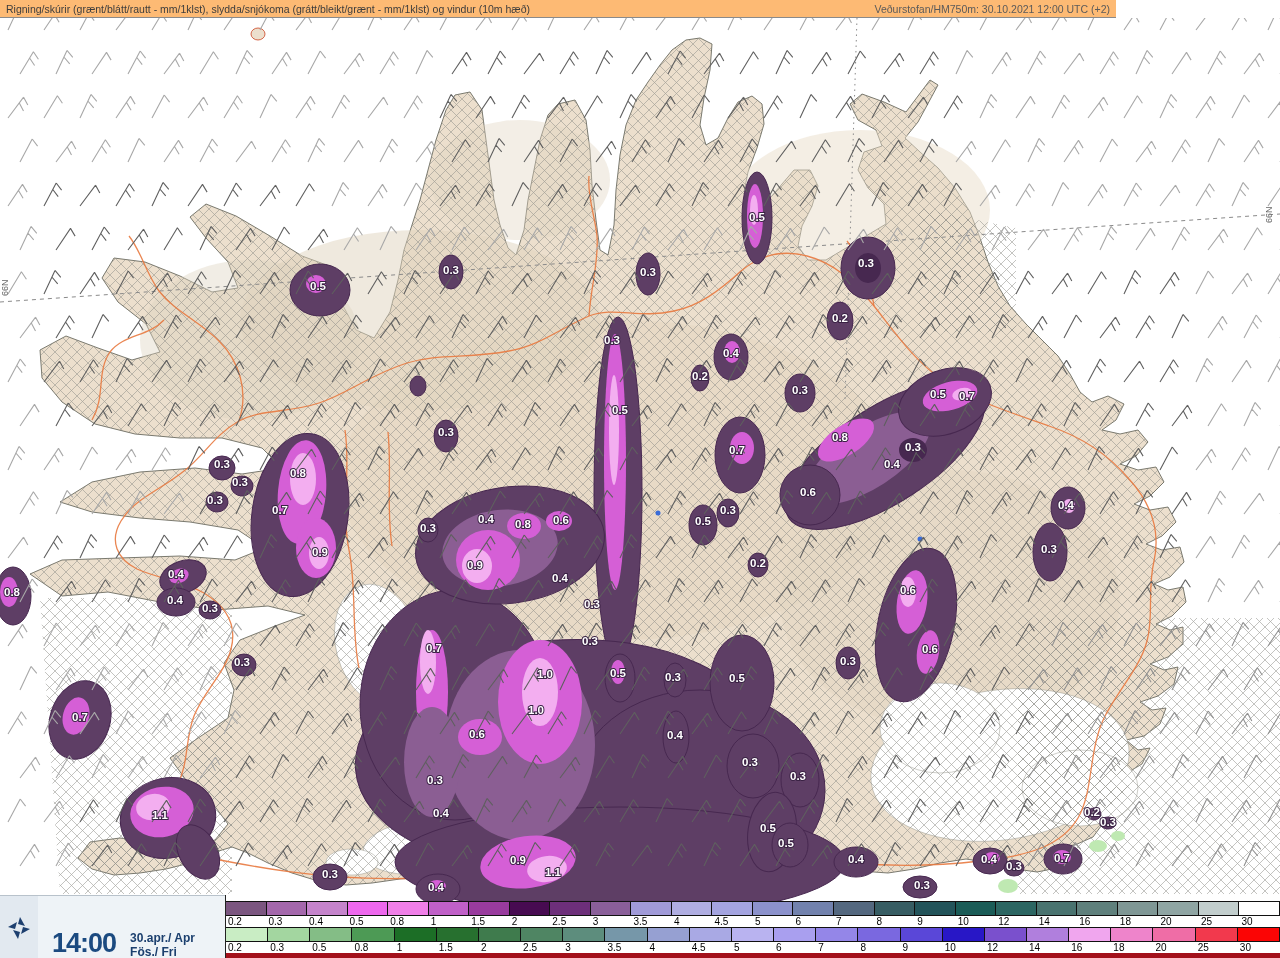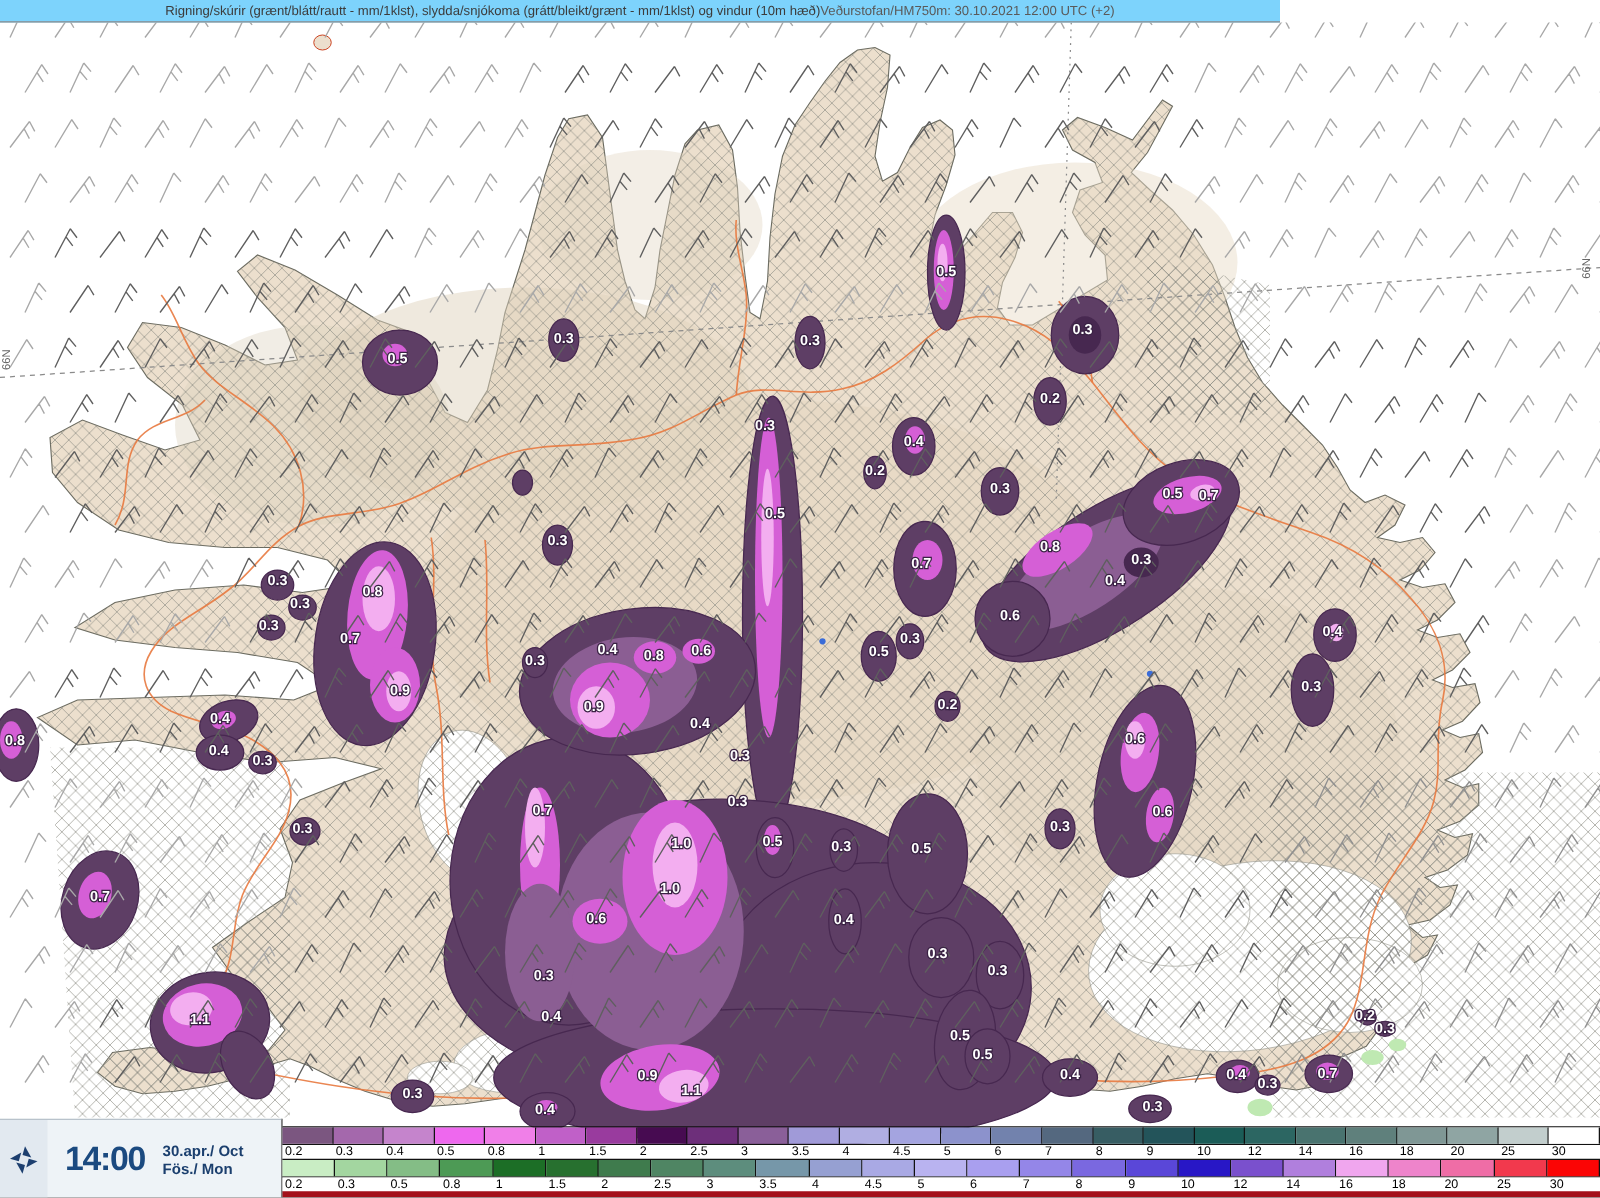--- a/index.html
+++ b/index.html
@@ -1,25 +1,25 @@
 <!DOCTYPE html>
 <html><head>
 <meta charset="utf-8">
 <style>
   html,body{margin:0;padding:0;background:#888;}
   .screen{position:relative;width:1280px;height:958px;overflow:hidden;background:#fff;
           font-family:"Liberation Sans",sans-serif;outline:1px solid #3a3a3a;}
-  .topbar{position:absolute;left:0;top:0;width:1024px;height:18px;background:#7dd3fc;
-          border-bottom:1px solid #8a8a8a;display:flex;justify-content:center;
+  .topbar{position:absolute;left:0;top:0;width:1116px;height:18px;background:#fdba74;
+          border-bottom:1px solid #8a8a8a;display:flex;justify-content:space-between;
           align-items:center;box-sizing:border-box;padding:0 6px;z-index:30;}
   .topbar span{font-size:10.5px;color:#3c3c3c;white-space:nowrap;}
   .topbar .right{color:#5a5a5a;}
   #map{position:absolute;left:0;top:18px;width:1280px;height:940px;}
   .footerbox{position:absolute;left:0;top:895px;width:225px;height:63px;background:#eef3f7;
-             z-index:20;display:flex;align-items:center;border-top:1px solid #b8c2cb;}
+             z-index:20;display:flex;align-items:flex-end;border-top:1px solid #b8c2cb;}
   .footerbox .iconcol{width:38px;height:63px;background:#e2e9f0;display:flex;align-items:center;
              justify-content:center;flex:0 0 38px;}
   .time{font-size:27px;font-weight:bold;color:#1b4a80;letter-spacing:-1px;margin-left:14px;}
   .datecol{margin-left:14px;line-height:14px;}
   .datecol div{font-size:12px;font-weight:bold;color:#1b3f6e;}
   .legend{position:absolute;left:225px;top:895px;width:1055px;height:63px;z-index:15;
           border-left:1px solid #222;box-sizing:border-box;}
   .swrow{position:absolute;left:0;width:100%;height:15px;display:flex;
          border-top:1px solid #111;border-bottom:1px solid #111;box-sizing:border-box;}
   .swrow .cell{flex:1 1 0;border-right:1px solid #111;box-sizing:border-box;}
@@ -267,22 +267,22 @@
         <g fill="#1d3f6f">
           <polygon points="1,-11 6,-2 -1,-4"></polygon>
           <polygon points="11,1 2,6 4,-1" transform="rotate(0)"></polygon>
           <polygon points="-1,11 -6,2 1,4"></polygon>
           <polygon points="-11,-1 -2,-6 -4,1"></polygon>
         </g>
       </svg>
     </div>
     <div class="time">14:00</div>
     <div class="datecol">
-      <div>30.apr./ Oct</div>
-      <div>Fös./ Mon</div>
+      <div>30.apr./ Apr</div>
+      <div>Fös./ Fri</div>
     </div>
   </div>
 
   <div class="legend">
     <div class="swrow" id="swrow-top" style="top:6px">
         <div class="cell" style="background: rgb(123, 86, 128);"></div>
         <div class="cell" style="background: rgb(164, 104, 172);"></div>
         <div class="cell" style="background: rgb(197, 132, 204);"></div>
         <div class="cell" style="background: rgb(238, 104, 238);"></div>
         <div class="cell" style="background: rgb(240, 127, 232);"></div>

